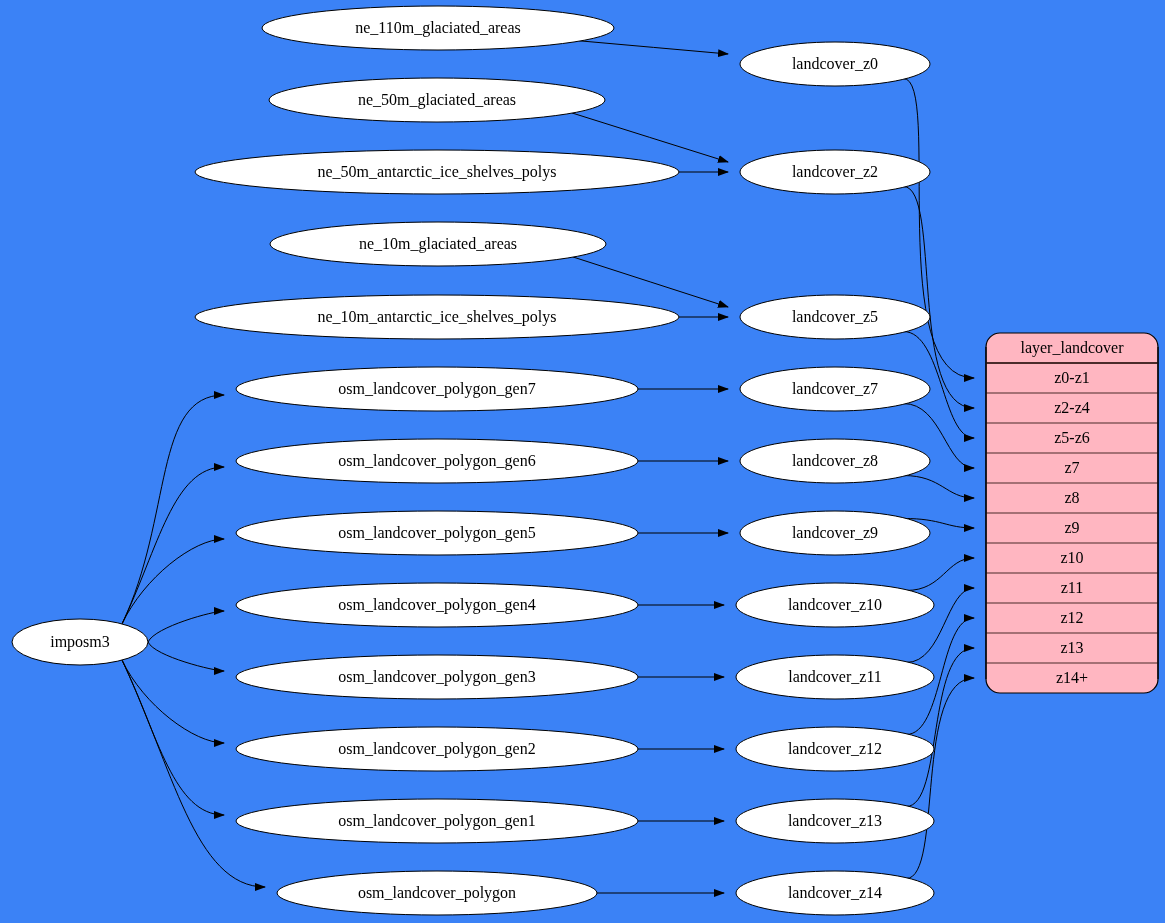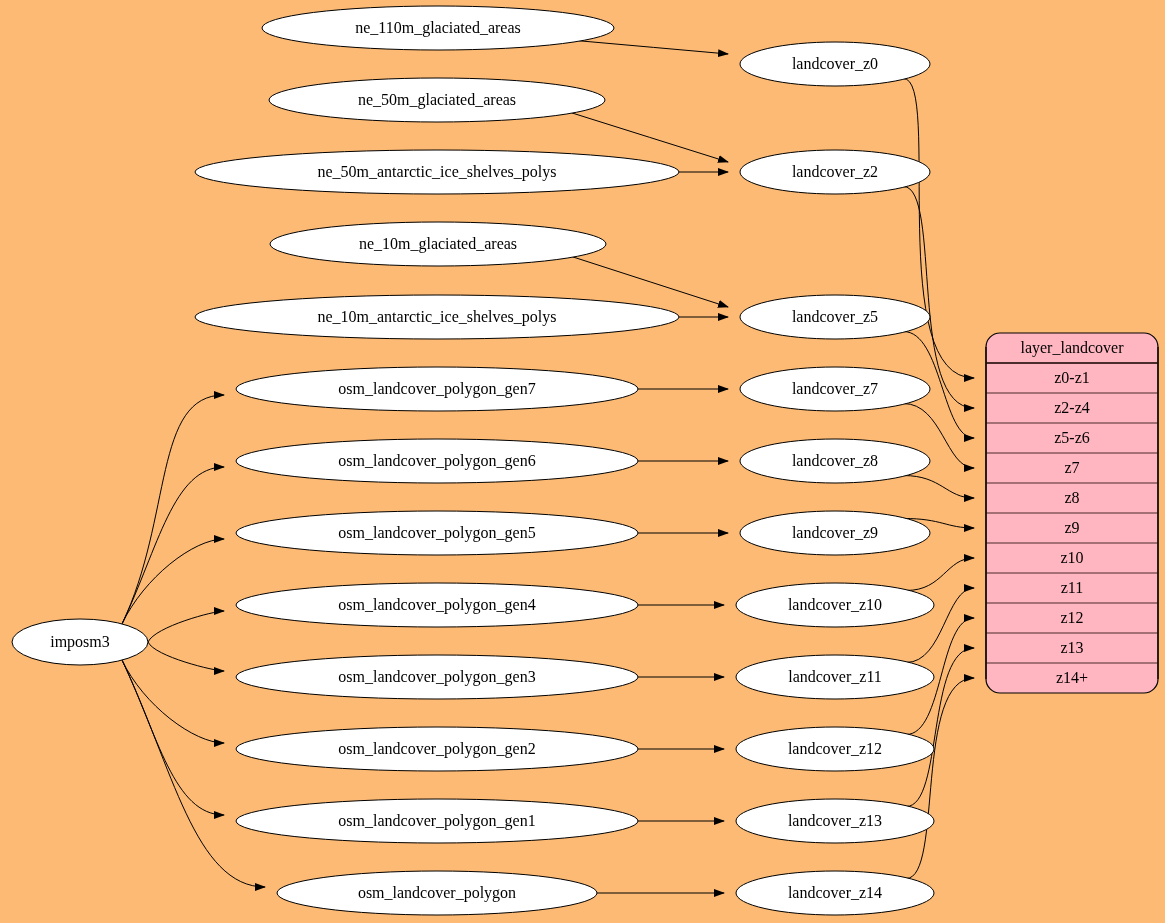--- a/index.html
+++ b/index.html
@@ -1,16 +1,16 @@
 <!DOCTYPE html>
 <html><head>
 <meta charset="utf-8">
 <style>
   html,body{margin:0;padding:0;background:#ffffff;}
-  #canvas{position:relative;width:1165px;height:923px;background:#fdba74;
+  #canvas{position:relative;width:1165px;height:923px;background:#3b82f6;
           font-family:"Liberation Serif","DejaVu Serif",serif;overflow:hidden;}
   svg#graph{position:absolute;left:0;top:0;width:1165px;height:923px;}
   .ell-label{font-family:"Liberation Serif","DejaVu Serif",serif;font-size:16px;fill:#000000;
              text-anchor:middle;dominant-baseline:middle;}
   .tbl-label{font-family:"Liberation Serif","DejaVu Serif",serif;font-size:16px;fill:#000000;
              text-anchor:middle;dominant-baseline:middle;}
   .ellipse{fill:#ffffff;stroke:#000000;stroke-width:1;}
   .edge{fill:none;stroke:#000000;stroke-width:1;}
 </style>
 </head>

